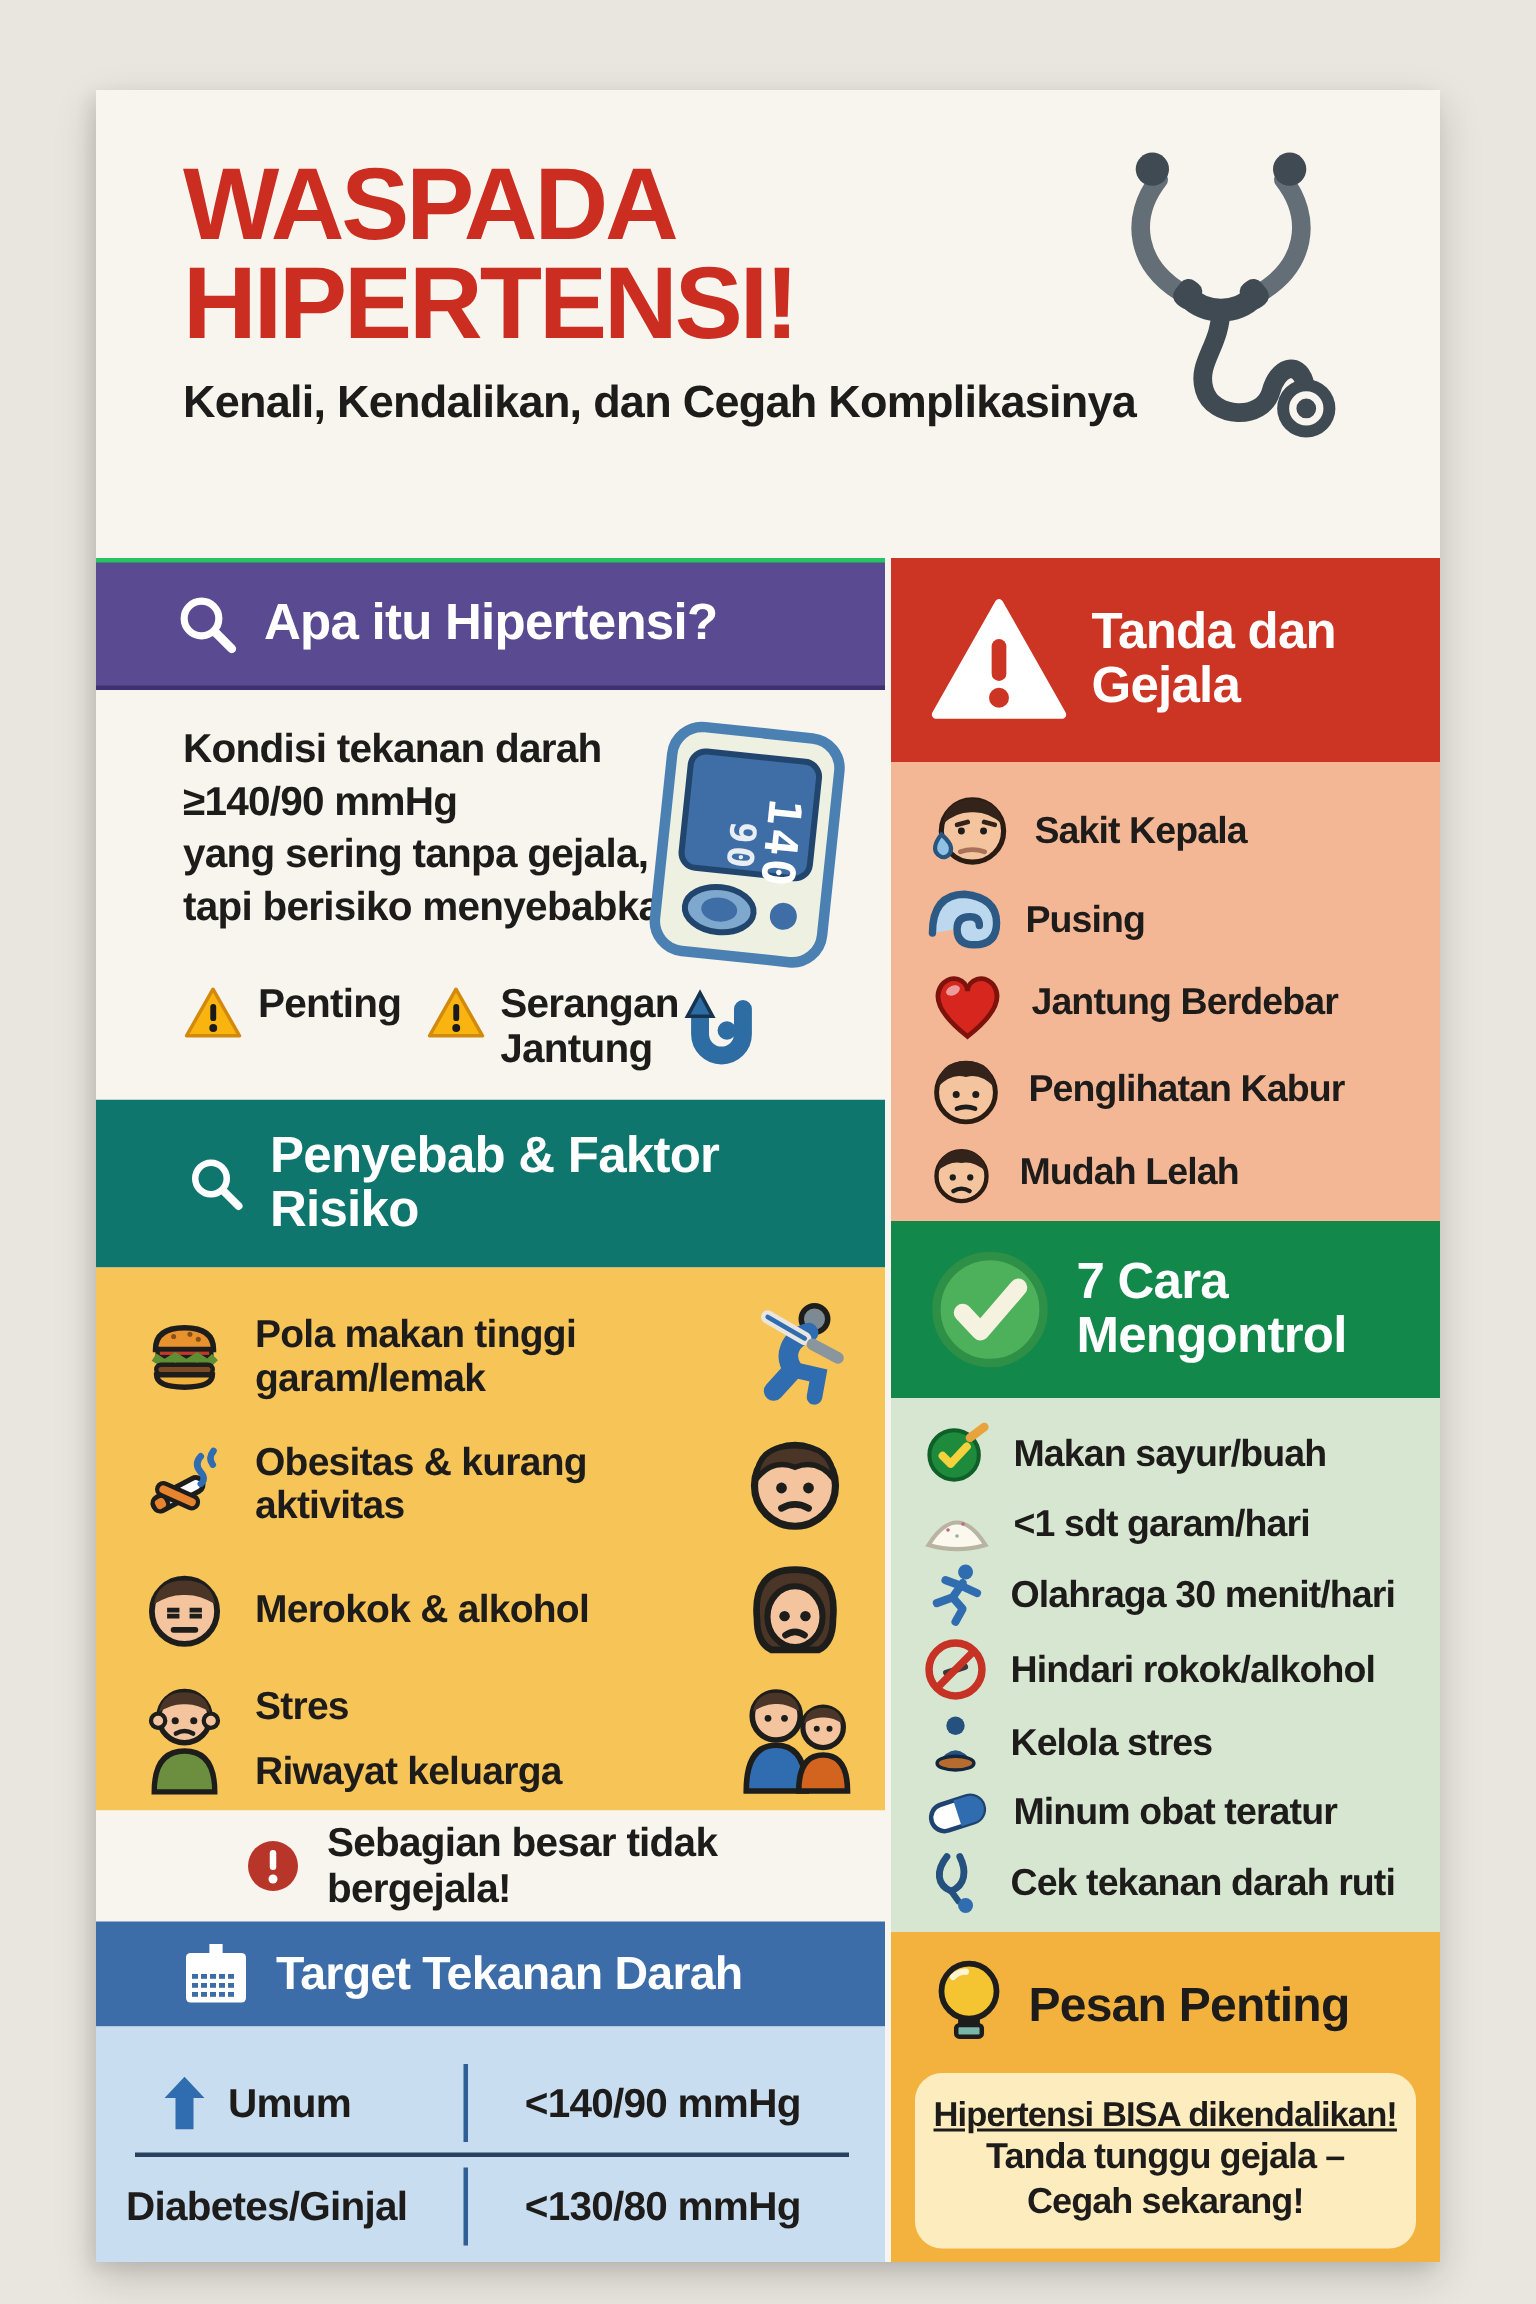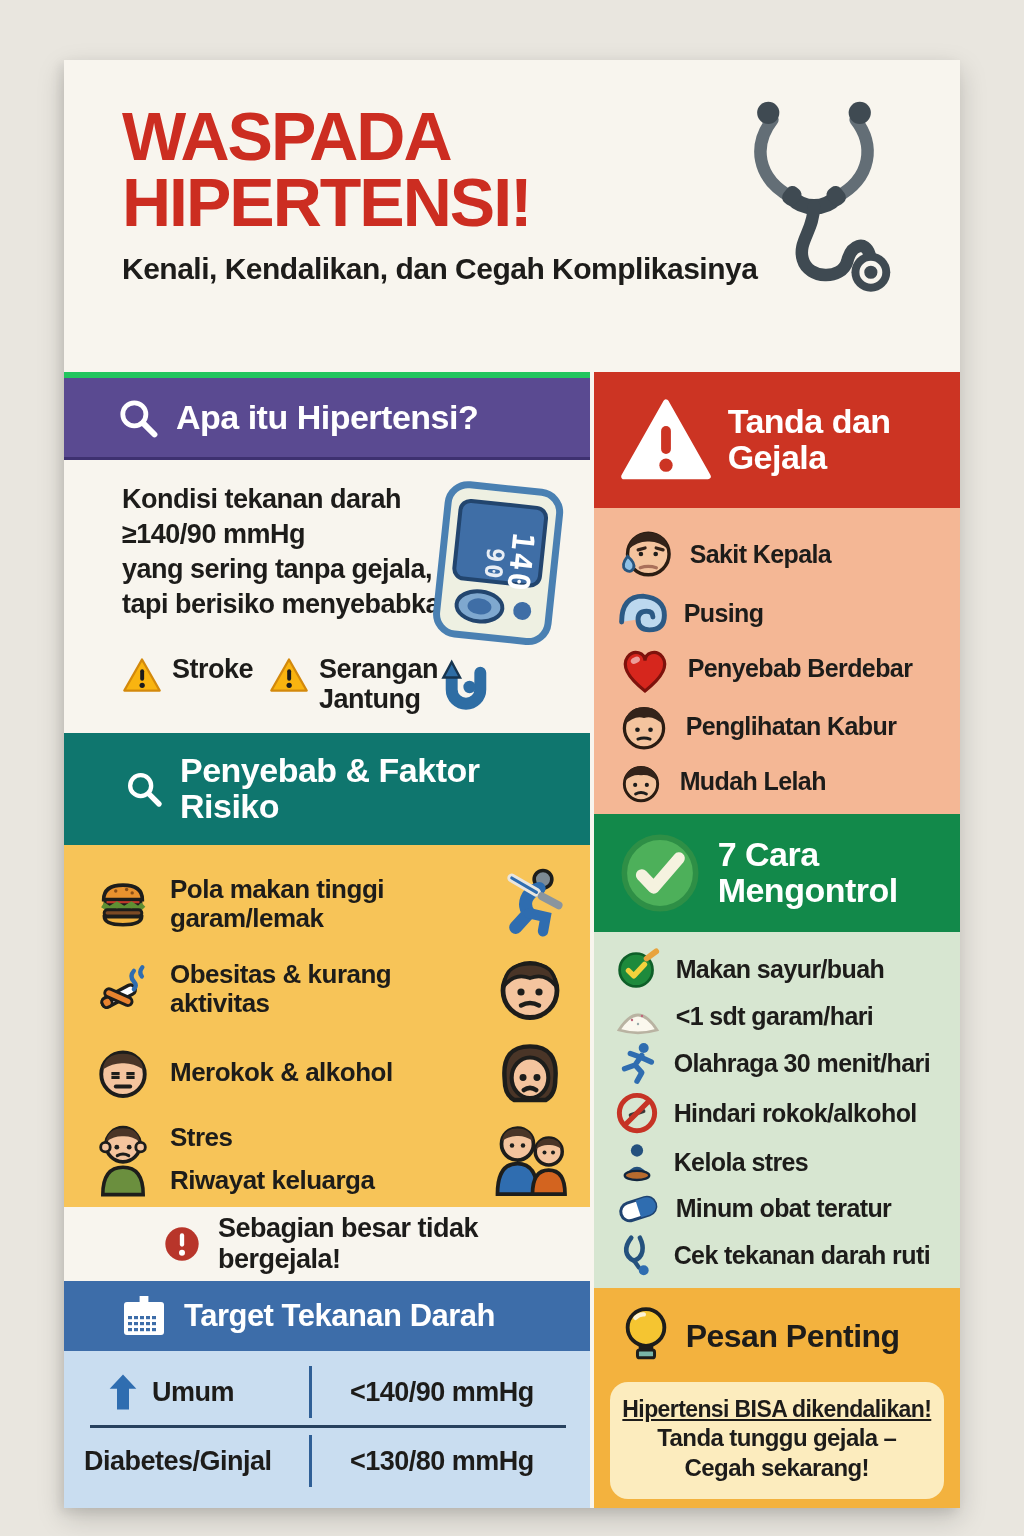--- a/index.html
+++ b/index.html
@@ -22,21 +22,21 @@
   .hero .sub{
     padding:16px 0 0 58px;font-size:30px;font-weight:700;letter-spacing:-.5px;color:#1d1c1a;
   }
   .steth{position:absolute;right:62px;top:32px;}
   
   .cols{display:flex;gap:4px;height:1136px;}
   .colL{width:528px;display:flex;flex-direction:column;}
   .colR{width:368px;display:flex;flex-direction:column;}
   .sec-head{display:flex;align-items:center;gap:16px;color:#fff;font-weight:700;letter-spacing:-.5px;}
   .sec-head .ttl{line-height:1.05;}
-  .h-purple{height:88px;background:#5a4a91;border-top:6px solid #22c55e;border-bottom:3px solid #3e3170;padding-left:52px;font-size:34px;box-sizing:border-box;}
+  .h-purple{height:88px;background:#5a4a91;border-top:3px solid #22c55e;border-bottom:3px solid #3e3170;padding-left:52px;font-size:34px;box-sizing:border-box;}
   .h-redL{height:112px;background:#0f766e;padding-left:60px;font-size:34px;align-items:center;}
   .h-redR{height:136px;background:#cc3423;padding-left:26px;font-size:34px;}
   .h-green{height:118px;background:#12894a;padding-left:24px;font-size:34px;}
   .h-blue{height:70px;background:#3d6da9;padding-left:56px;font-size:31px;}
   
   .apa-body{position:relative;height:273px;background:#f8f5ee;padding:22px 0 0 58px;box-sizing:border-box;}
   .apa-line{font-size:27px;font-weight:700;letter-spacing:-.5px;line-height:1.3;}
   .monitor{position:absolute;right:18px;top:14px;}
   .risk-row{position:absolute;left:58px;bottom:14px;display:flex;align-items:flex-start;gap:16px;width:452px;}
   .risk{display:flex;align-items:flex-start;gap:10px;font-size:27px;font-weight:700;letter-spacing:-.5px;line-height:1.1;}
@@ -44,21 +44,21 @@
   .risk-2{width:150px;}
   
   .yellow-body{height:362px;background:#f7c458;box-sizing:border-box;padding:20px 14px 10px 28px;
     display:grid;grid-template-columns:62px 1fr 92px;grid-auto-rows:auto;column-gap:16px;row-gap:10px;align-items:center;}
   .y-txt{font-size:26px;font-weight:700;letter-spacing:-.5px;line-height:1.12;}
   .y-ic{justify-self:center;}
   
   .note{height:74px;background:#f8f5ee;display:flex;align-items:center;gap:16px;padding-left:98px;box-sizing:border-box;
     font-size:27px;font-weight:700;letter-spacing:-.5px;}
   
-  .table{flex:1;background:#c9ddf0;box-sizing:border-box;padding:10px 18px 0 20px;}
+  .table{flex:1;background:#c9ddf0;box-sizing:border-box;padding:20px 18px 0 20px;}
   .t-row{display:flex;align-items:center;height:62px;}
   .t-label{width:225px;display:flex;align-items:center;gap:12px;font-size:27px;font-weight:700;letter-spacing:-.5px;}
   .t-div{width:3px;height:52px;background:#2f5f96;}
   .t-val{flex:1;text-align:center;font-size:27px;font-weight:700;letter-spacing:-.5px;}
   .t-hr{height:3px;background:#27415e;margin:2px 6px;}
   
   .salmon{height:306px;background:#f4b795;box-sizing:border-box;padding:14px 10px 6px 22px;display:flex;flex-direction:column;justify-content:space-around;}
   .lgreen{height:356px;background:#d7e6d1;box-sizing:border-box;padding:12px 8px 8px 20px;display:flex;flex-direction:column;justify-content:space-around;}
   .li{display:flex;align-items:center;gap:14px;}
   .li .txt{font-size:25px;font-weight:700;letter-spacing:-.6px;line-height:1.05;}
@@ -131,21 +131,21 @@
 
         <div class="risk-row">
           <span class="risk">
             <span class="tri">
               <svg width="40" height="36" viewBox="0 0 24 22">
                   <path d="M12 1.5 L22.8 20.5 H1.2 Z" fill="#f9b410" stroke="#d3890c" stroke-width="1.4" stroke-linejoin="round"></path>
                   <rect x="10.9" y="7.5" width="2.4" height="7" rx="1.2" fill="#1b1b1b"></rect>
                   <circle cx="12.1" cy="17.3" r="1.6" fill="#1b1b1b"></circle>
                 </svg>
             </span>
-            <span>Stroke</span>
+            <span>Penting</span>
           </span>
           <span class="risk risk-2">
             <span class="tri">
               <svg width="40" height="36" viewBox="0 0 24 22">
                   <path d="M12 1.5 L22.8 20.5 H1.2 Z" fill="#f9b410" stroke="#d3890c" stroke-width="1.4" stroke-linejoin="round"></path>
                   <rect x="10.9" y="7.5" width="2.4" height="7" rx="1.2" fill="#1b1b1b"></rect>
                   <circle cx="12.1" cy="17.3" r="1.6" fill="#1b1b1b"></circle>
                 </svg>
             </span>
             <span>Serangan Jantung</span>
@@ -366,21 +366,21 @@
           </span>
           <span class="txt">Pusing</span>
         </div>
         <div class="li">
           <span>
             <svg width="58" height="54" viewBox="0 0 24 22">
               <path d="M12 20.5 C5 15 2.2 10.2 4.8 6.4 C7.6 3 11.8 4.8 12 8 C12.2 4.8 16.4 3 19.2 6.4 C21.8 10.2 19 15 12 20.5 Z" fill="#d6261d" stroke="#7e120c" stroke-width="1.3"></path>
               <ellipse cx="8" cy="7.8" rx="2" ry="1.3" fill="#fff" opacity=".55" transform="rotate(-25 8 7.8)"></ellipse>
             </svg>
           </span>
-          <span class="txt">Penyebab Berdebar</span>
+          <span class="txt">Jantung Berdebar</span>
         </div>
         <div class="li">
           <span>
             <svg width="56" height="56" viewBox="0 0 24 24">
               <circle cx="12" cy="13" r="8.4" fill="#f4c49e" stroke="#2a1c12" stroke-width="1.4"></circle>
               <path d="M3.8 11.5 Q4.4 4 12 4 Q19.6 4 20.2 11.5 Q16 7.2 12 8.6 Q8 7.2 3.8 11.5 Z" fill="#33231a"></path>
               <circle cx="9.2" cy="13.6" r="1" fill="#1d1d1b"></circle>
                 <circle cx="14.8" cy="13.6" r="1" fill="#1d1d1b"></circle>
               <path d="M9.4 17.6 Q12 16.6 14.6 17.6" fill="none" stroke="#1d1d1b" stroke-width="1.3" stroke-linecap="round"></path>
             </svg>

